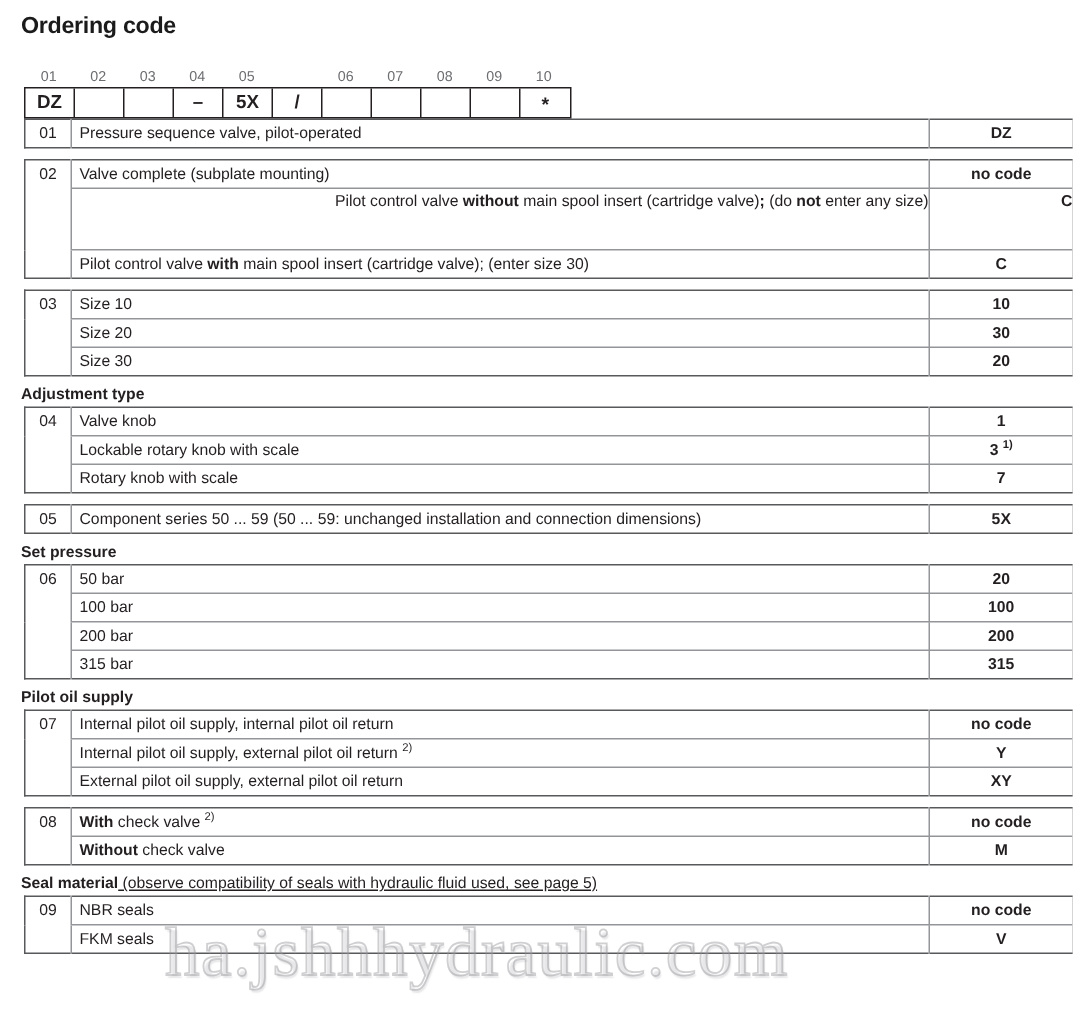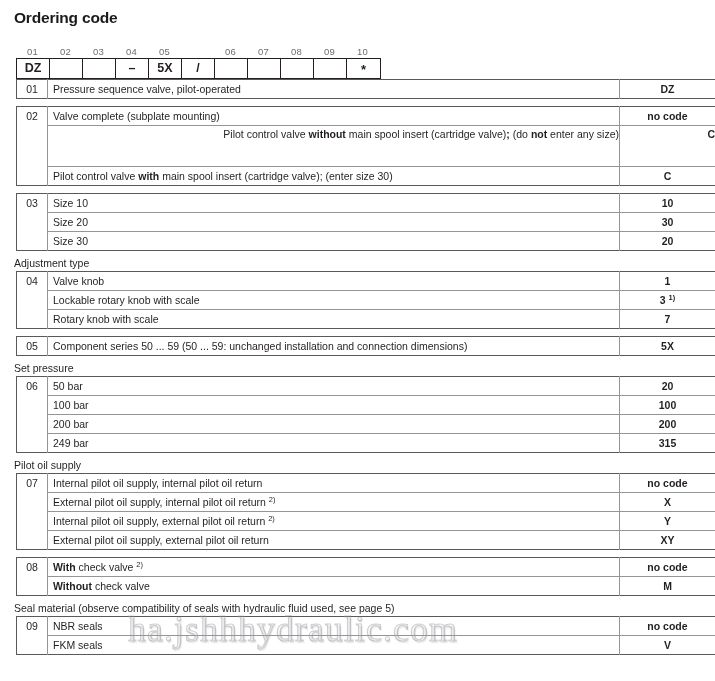--- a/index.html
+++ b/index.html
@@ -69,22 +69,22 @@
     line-height: 22px;
   }
 
   
   .sec-head {
     font-size: 10.5px;
     margin: 0;
     padding: 6px 0 2px 6px;
     color: #231f20;
   }
-  .sec-head b { font-weight: normal; }
-  .sec-head .norm { font-weight: normal; }
+  .sec-head b { font-weight: bold; }
+  .sec-head .norm { font-weight: normal; text-decoration: underline; }
 
   
   .tbl {
     border-collapse: collapse;
     width: 700px;
     margin: 0 0 0 8px;
     table-layout: fixed;
     border: 1.4px solid #58595b;
   }
   .tbl td {
@@ -117,23 +117,23 @@
   }
   .tbl tr:first-child td { border-top: none; }
   .tbl tr:last-child td { border-bottom: none; }
   .tbl td.tall { height: 36px; vertical-align: top; padding-top: 2px; text-align: right; }
   sup { font-size: 7.5px; vertical-align: super; line-height: 0; }
   b { font-weight: bold; }
 
   
   .watermark {
     position: absolute;
-    left: 128px;
+    left: 110px;
     top: 608px;
-    font-size: 36px;
+    font-size: 46px;
     font-family: "Liberation Serif", serif;
     letter-spacing: 1px;
     color: rgba(255,255,255,0.0);
     -webkit-text-stroke: 1.2px rgba(150,150,155,0.45);
     text-shadow: 1px 2px 1px rgba(170,170,175,0.28);
     white-space: nowrap;
     pointer-events: none;
     user-select: none;
     text-align: right;
   }
@@ -268,40 +268,35 @@
             <td class="desc">100 bar</td>
             <td class="code">100</td>
           </tr>
           <tr>
             <td class="num blank"></td>
             <td class="desc">200 bar</td>
             <td class="code">200</td>
           </tr>
           <tr>
             <td class="num blank"></td>
-            <td class="desc">249 bar</td>
+            <td class="desc">315 bar</td>
             <td class="code">315</td>
           </tr>
         </tbody>
       </table>
       <div class="sec-head"><b>Pilot oil supply</b></div>
       <table class="tbl">
         <tbody>
           <tr>
             <td class="num">07</td>
             <td class="desc">Internal pilot oil supply, internal pilot oil return</td>
             <td class="code">no code</td>
           </tr>
           <tr>
             <td class="num blank"></td>
-            <td class="desc">External pilot oil supply, internal pilot oil return <sup>2)</sup></td>
-            <td class="code">X</td>
-          </tr>
-          <tr>
-            <td class="num blank"></td>
             <td class="desc">Internal pilot oil supply, external pilot oil return <sup>2)</sup></td>
             <td class="code">Y</td>
           </tr>
           <tr>
             <td class="num blank"></td>
             <td class="desc">External pilot oil supply, external pilot oil return</td>
             <td class="code">XY</td>
           </tr>
         </tbody>
       </table>

